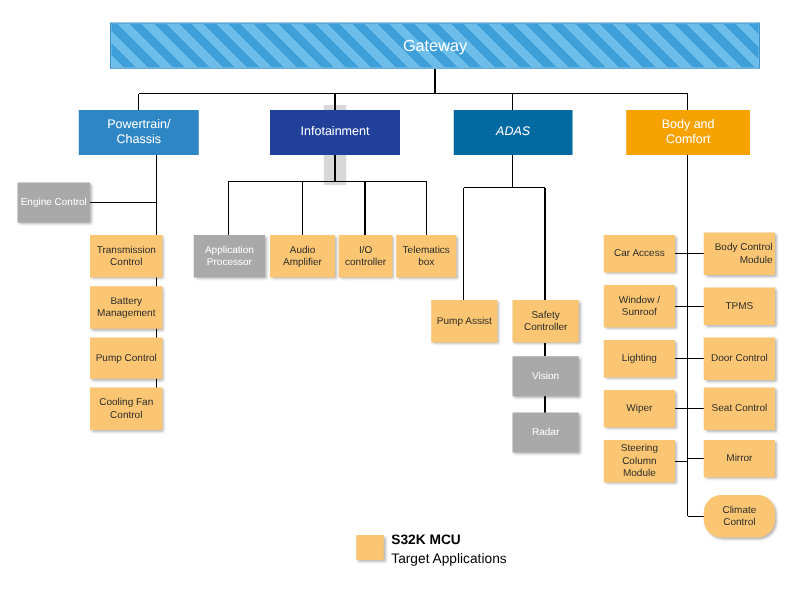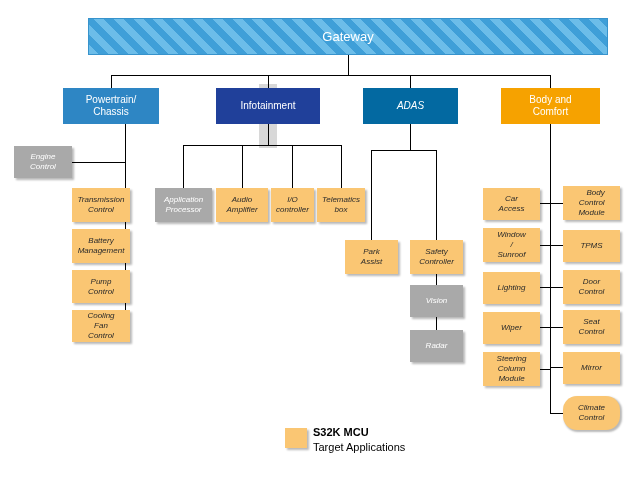--- a/index.html
+++ b/index.html
@@ -40,24 +40,23 @@
     font-size: 10px;
     line-height: 1.25;
   }
   .branch.powertrain { background: #2e86c4; padding: 16px 10px; }
   .branch.infotainment { background: #20409a; }
   .branch.adas { background: #0369a1; font-style: italic; }
   .branch.body-comfort { background: #f6a200; padding: 0 14px; }
   .leaf {
     font-size: 8px;
     line-height: 1.25;
-    padding: 16px;
+    padding: 2px;
     color: #2a2a2a;
     box-shadow: 1.5px 1.5px 2px rgba(0,0,0,0.28);
-    font-style: italic;
   }
   .leaf.orange { background: #fac673; }
   .leaf.gray { background: #a9a9a9; color: #ffffff; }
   .legend-swatch {
     position: absolute;
     left: 285px; top: 428px;
     width: 22px; height: 20px;
     background: #fac673;
     box-shadow: 1.5px 1.5px 2px rgba(0,0,0,0.28);
     z-index: 2;
@@ -125,28 +124,28 @@
 
   <div class="node branch powertrain" style="left:63px; top:88px; width:96px; height:36px;">Powertrain/ Chassis</div>
   <div class="node branch infotainment" style="left:216px; top:88px; width:104px; height:36px;">Infotainment</div>
   <div class="node branch adas" style="left:363px; top:88px; width:95px; height:36px;">ADAS</div>
   <div class="node branch body-comfort" style="left:501px; top:88px; width:99px; height:36px;">Body and Comfort</div>
 
   <div class="node leaf gray" style="left:14px; top:146px; width:58px; height:32px;">Engine Control</div>
   <div class="node leaf orange" style="left:72px; top:188px; width:58px; height:34px;">Transmission Control</div>
   <div class="node leaf orange" style="left:72px; top:229px; width:58px; height:34px;">Battery Management</div>
   <div class="node leaf orange" style="left:72px; top:270px; width:58px; height:33px;">Pump Control</div>
-  <div class="node leaf orange" style="left:72px; top:310px; width:58px; height:22px;">Cooling Fan Control</div>
+  <div class="node leaf orange" style="left:72px; top:310px; width:58px; height:34px;">Cooling Fan Control</div>
 
   <div class="node leaf gray" style="left:155px; top:188px; width:57px; height:34px;">Application Processor</div>
   <div class="node leaf orange" style="left:216px; top:188px; width:52px; height:34px;">Audio Amplifier</div>
   <div class="node leaf orange" style="left:271px; top:188px; width:43px; height:34px;">I/O controller</div>
   <div class="node leaf orange" style="left:317px; top:188px; width:48px; height:34px;">Telematics box</div>
 
-  <div class="node leaf orange" style="left:345px; top:240px; width:53px; height:34px;">Park Assist</div>
+  <div class="node leaf orange" style="left:345px; top:240px; width:53px; height:34px;">Pump Assist</div>
   <div class="node leaf orange" style="left:410px; top:240px; width:53px; height:34px;">Safety Controller</div>
   <div class="node leaf gray" style="left:410px; top:285px; width:53px; height:32px;">Vision</div>
   <div class="node leaf gray" style="left:410px; top:330px; width:53px; height:32px;">Radar</div>
 
   <div class="node leaf orange" style="left:483px; top:188px; width:57px; height:30px;">Car Access</div>
   <div class="node leaf orange" style="left:483px; top:228px; width:57px; height:34px;">Window / Sunroof</div>
   <div class="node leaf orange" style="left:483px; top:272px; width:57px; height:30px;">Lighting</div>
   <div class="node leaf orange" style="left:483px; top:312px; width:57px; height:30px;">Wiper</div>
   <div class="node leaf orange" style="left:483px; top:352px; width:57px; height:34px;">Steering Column Module</div>
 

